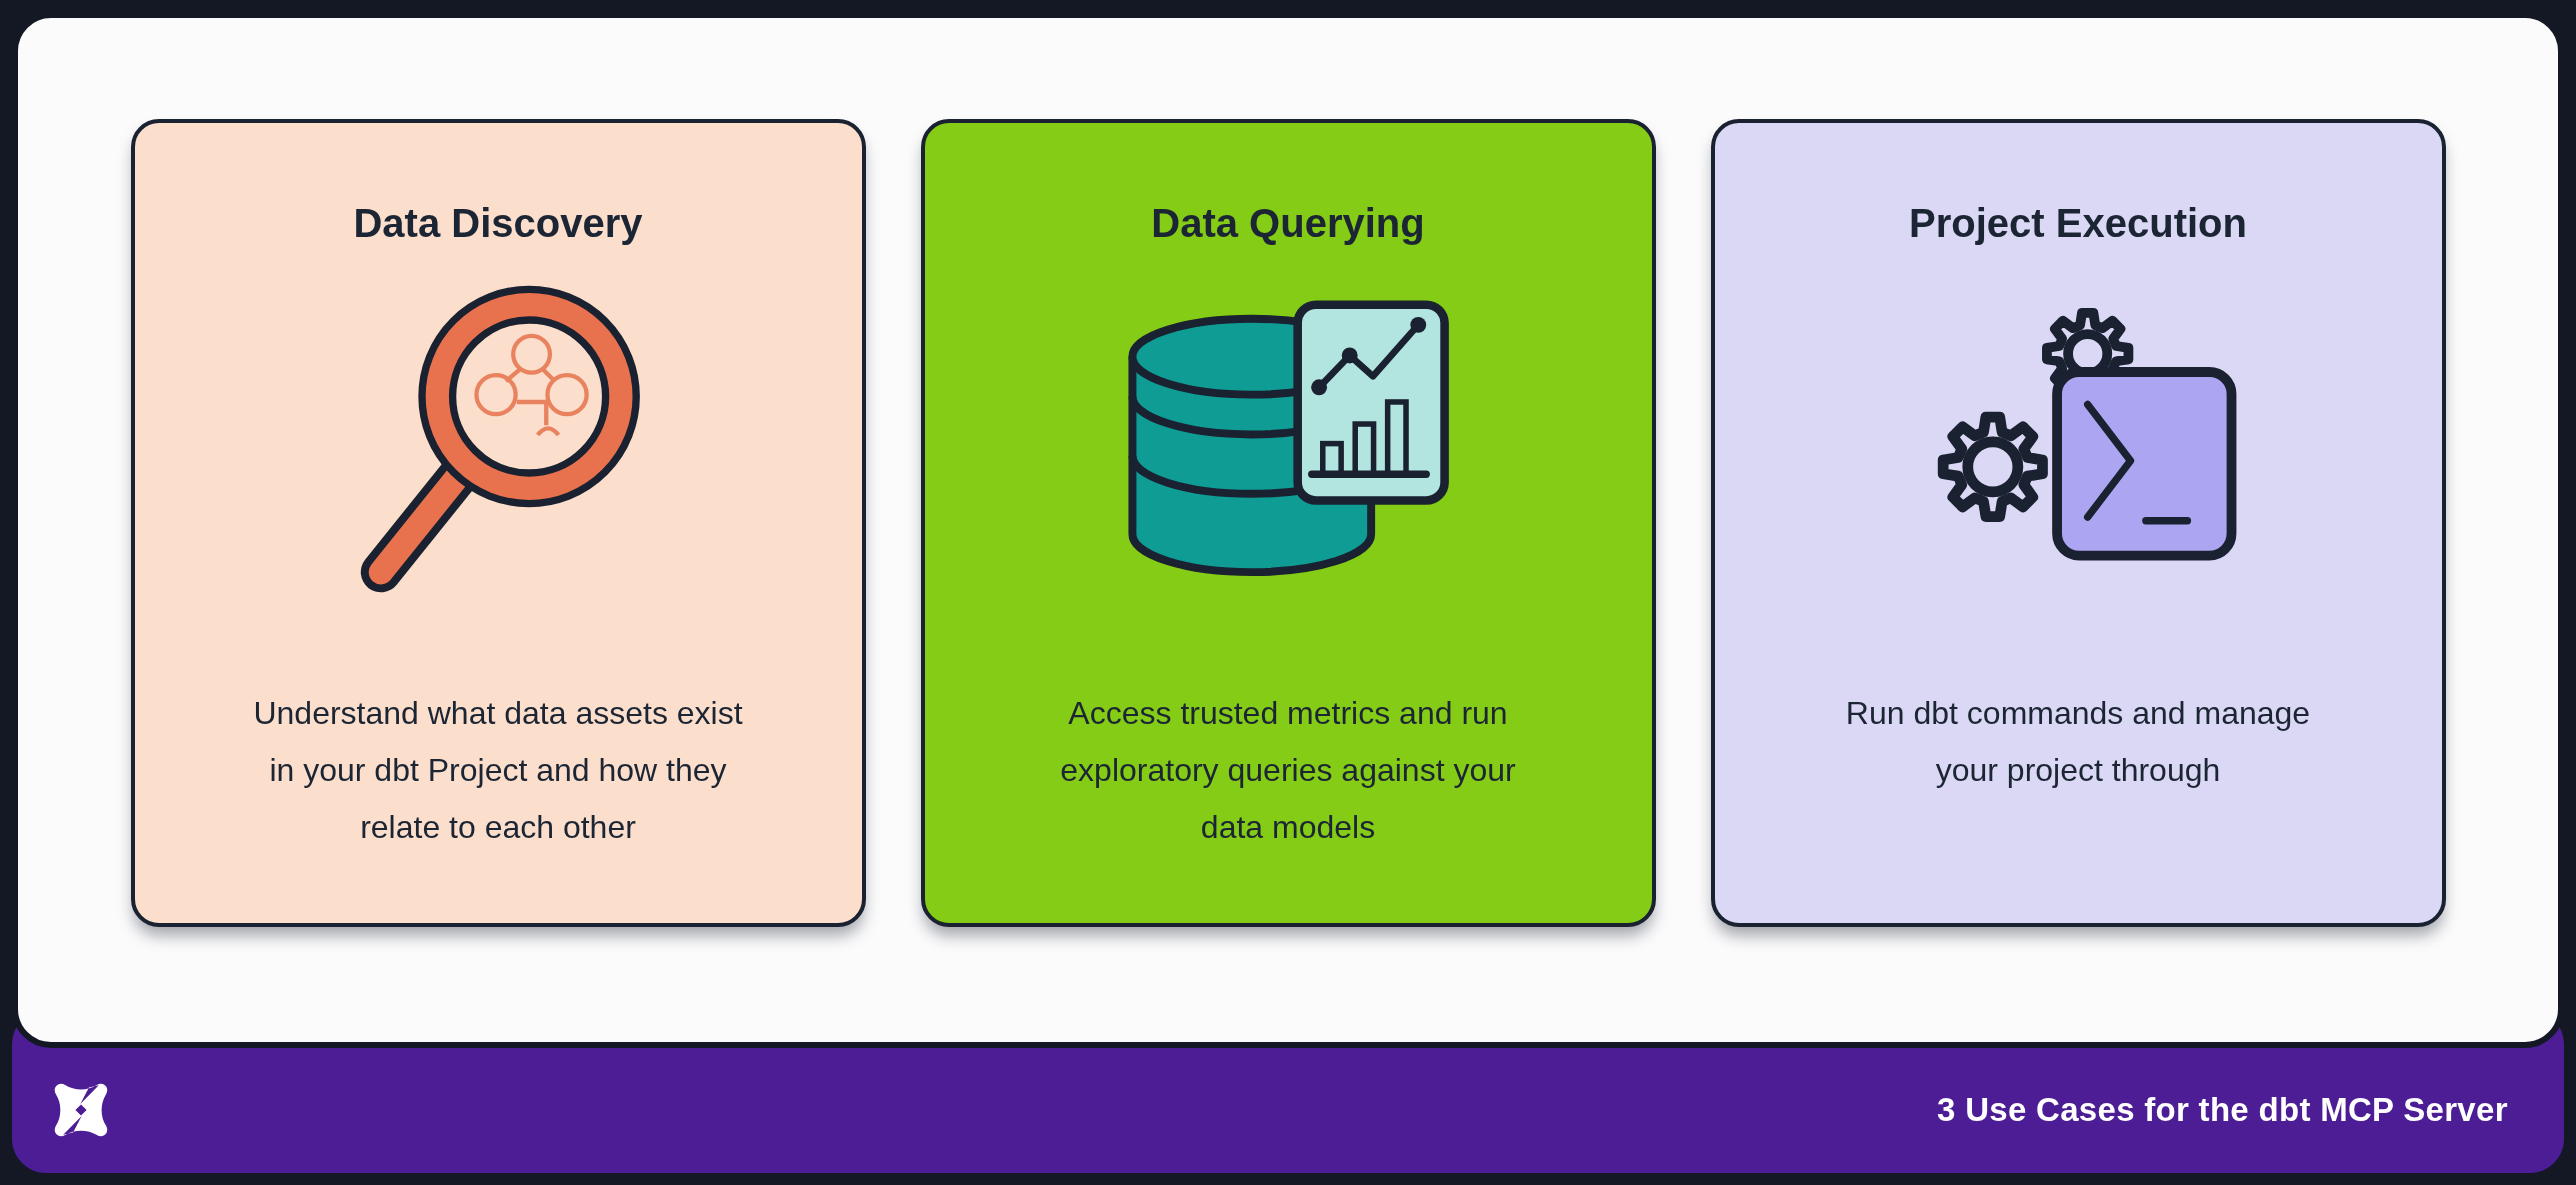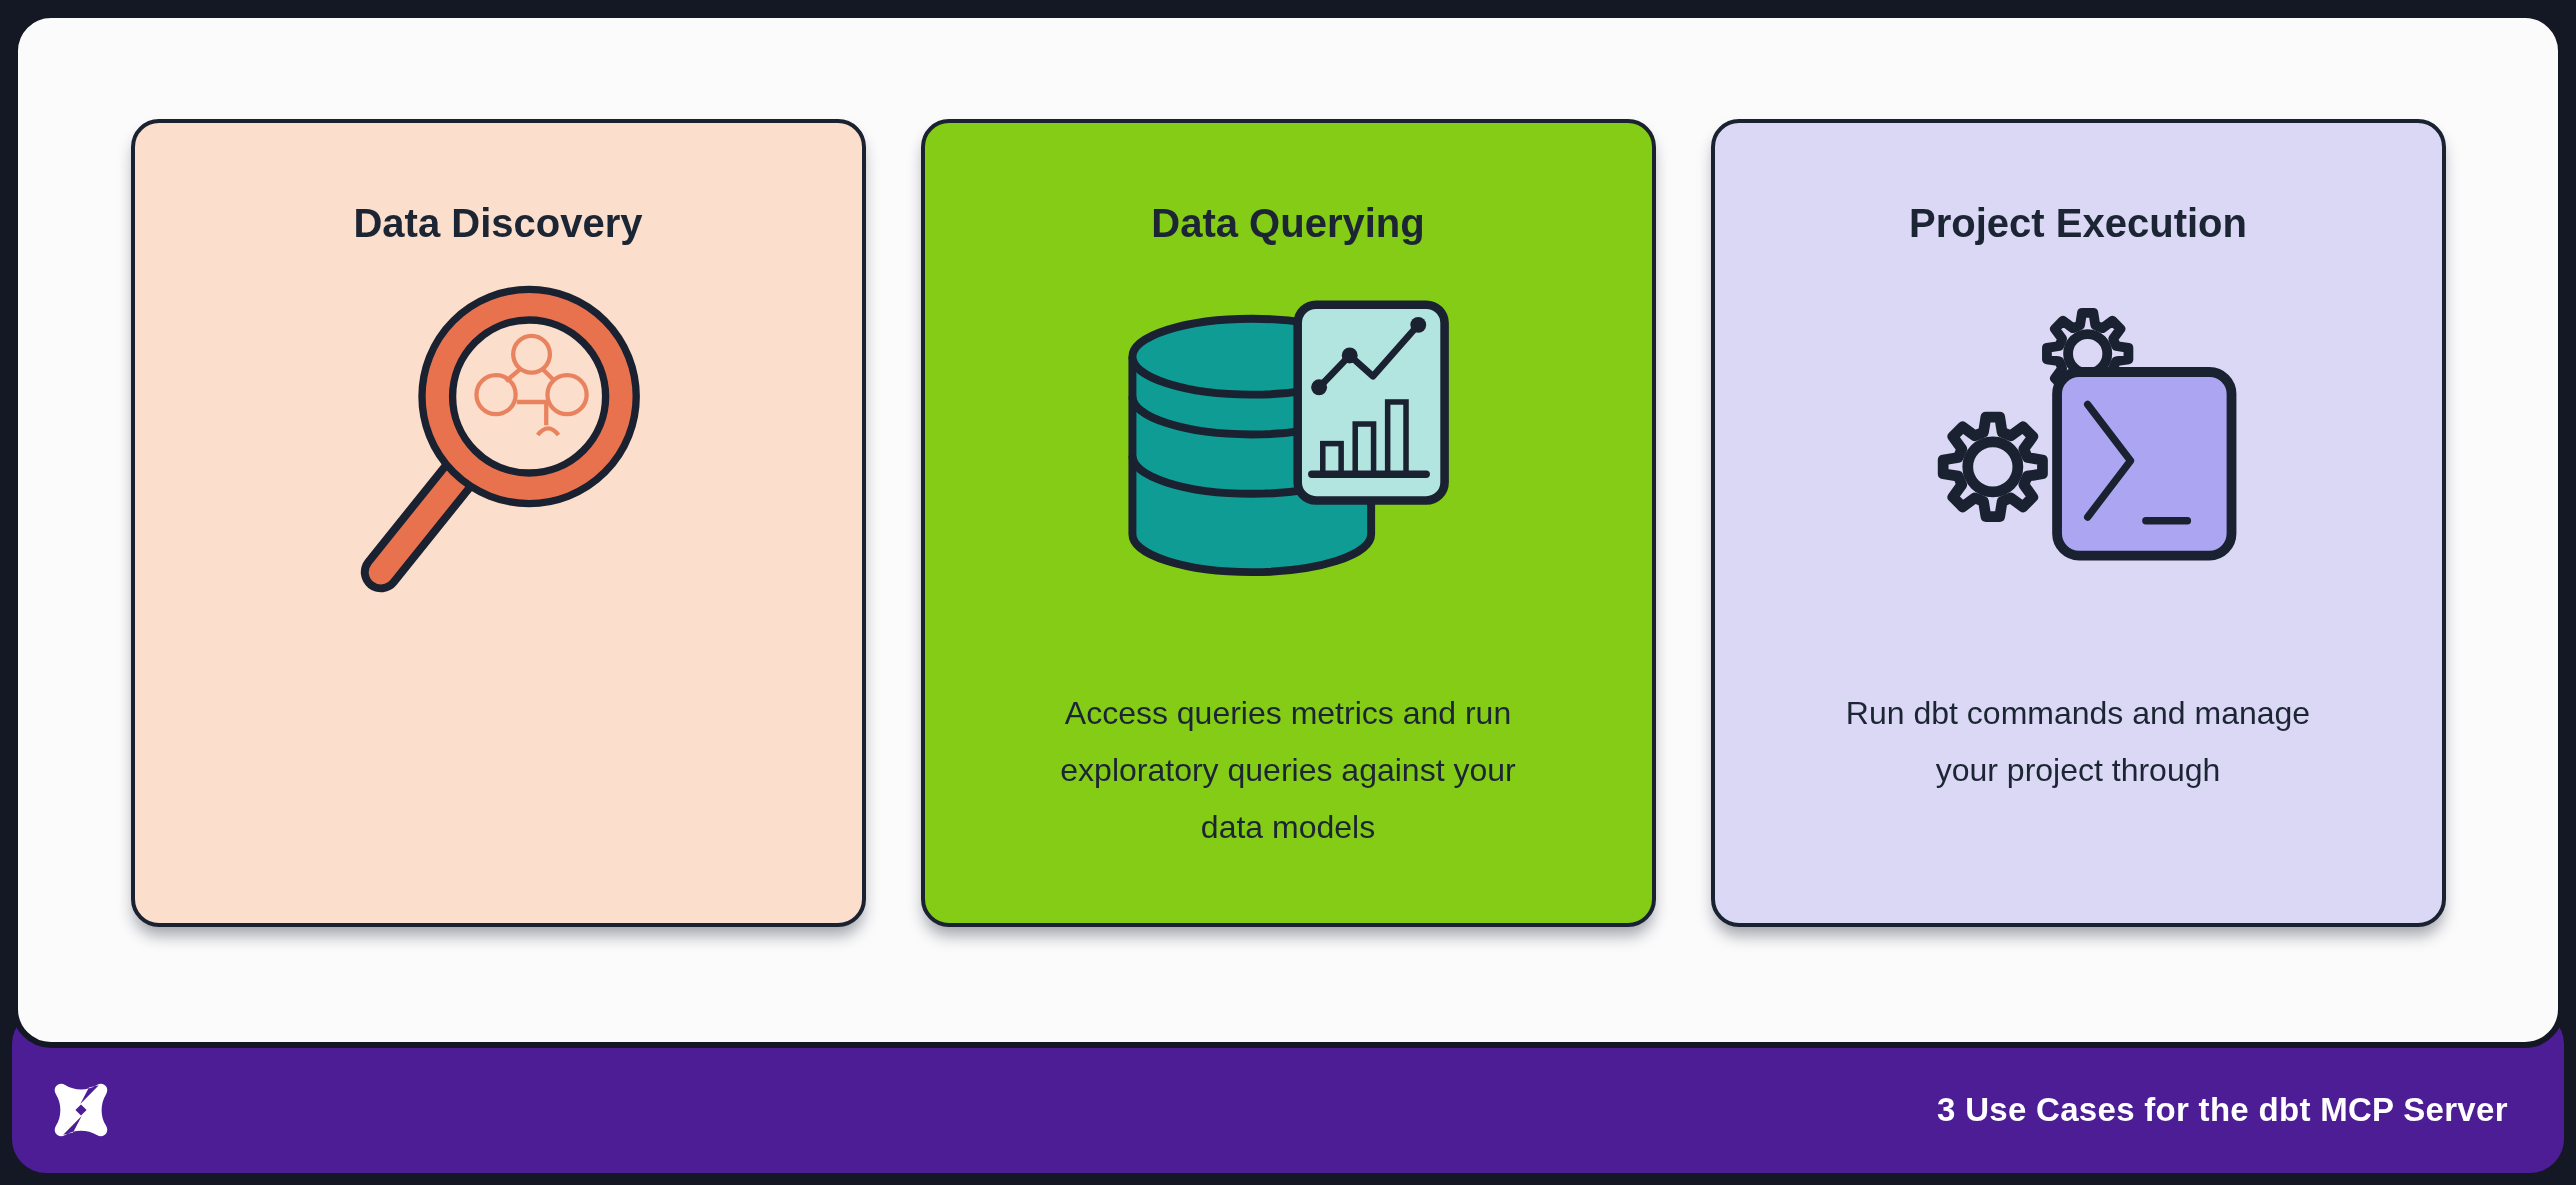--- a/index.html
+++ b/index.html
@@ -67,20 +67,25 @@
               <line x1="316" y1="160" x2="292" y2="180"></line>
               <line x1="352" y1="160" x2="372" y2="180"></line>
               <path d="M310,214 H358 V252"></path>
               <path d="M344,268 Q361,246 378,268"></path>
               <circle cx="334" cy="136" r="30"></circle>
               <circle cx="276" cy="202" r="32"></circle>
               <circle cx="392" cy="202" r="32"></circle>
             </g>
           </svg>
         </div>
+        <div class="card-desc">
+          <div class="desc-line">Understand what data assets exist</div>
+          <div class="desc-line">in your dbt Project and how they</div>
+          <div class="desc-line">relate to each other</div>
+        </div>
       </div>
 
       <div class="card card-querying">
         <div class="card-title">Data Querying</div>
         <div class="card-icon">
           <svg width="343" height="355" viewBox="0 0 560 580">
 
             <g stroke="#1A2130" stroke-width="13">
               <path d="M25,140 V430 a195,62 0 0 0 390,0 V140" fill="#0E9C94"></path>
               <ellipse cx="220" cy="140" rx="195" ry="62" fill="#0E9C94"></ellipse>
@@ -95,21 +100,21 @@
               <circle cx="380" cy="138" r="13" fill="#1A2130" stroke="none"></circle>
               <circle cx="492" cy="88" r="13" fill="#1A2130" stroke="none"></circle>
               <rect x="336" y="282" width="30" height="50" stroke-width="9"></rect>
               <rect x="389" y="250" width="30" height="82" stroke-width="9"></rect>
               <rect x="442" y="214" width="30" height="118" stroke-width="9"></rect>
               <line x1="318" y1="332" x2="505" y2="332" stroke-width="12" stroke-linecap="round"></line>
             </g>
           </svg>
         </div>
         <div class="card-desc">
-          <div class="desc-line">Access queries metrics and run</div>
+          <div class="desc-line">Access trusted metrics and run</div>
           <div class="desc-line">exploratory queries against your</div>
           <div class="desc-line">data models</div>
         </div>
       </div>
 
       <div class="card card-execution">
         <div class="card-title">Project Execution</div>
         <div class="card-icon">
           <svg width="343" height="355" viewBox="0 0 560 580">
 

